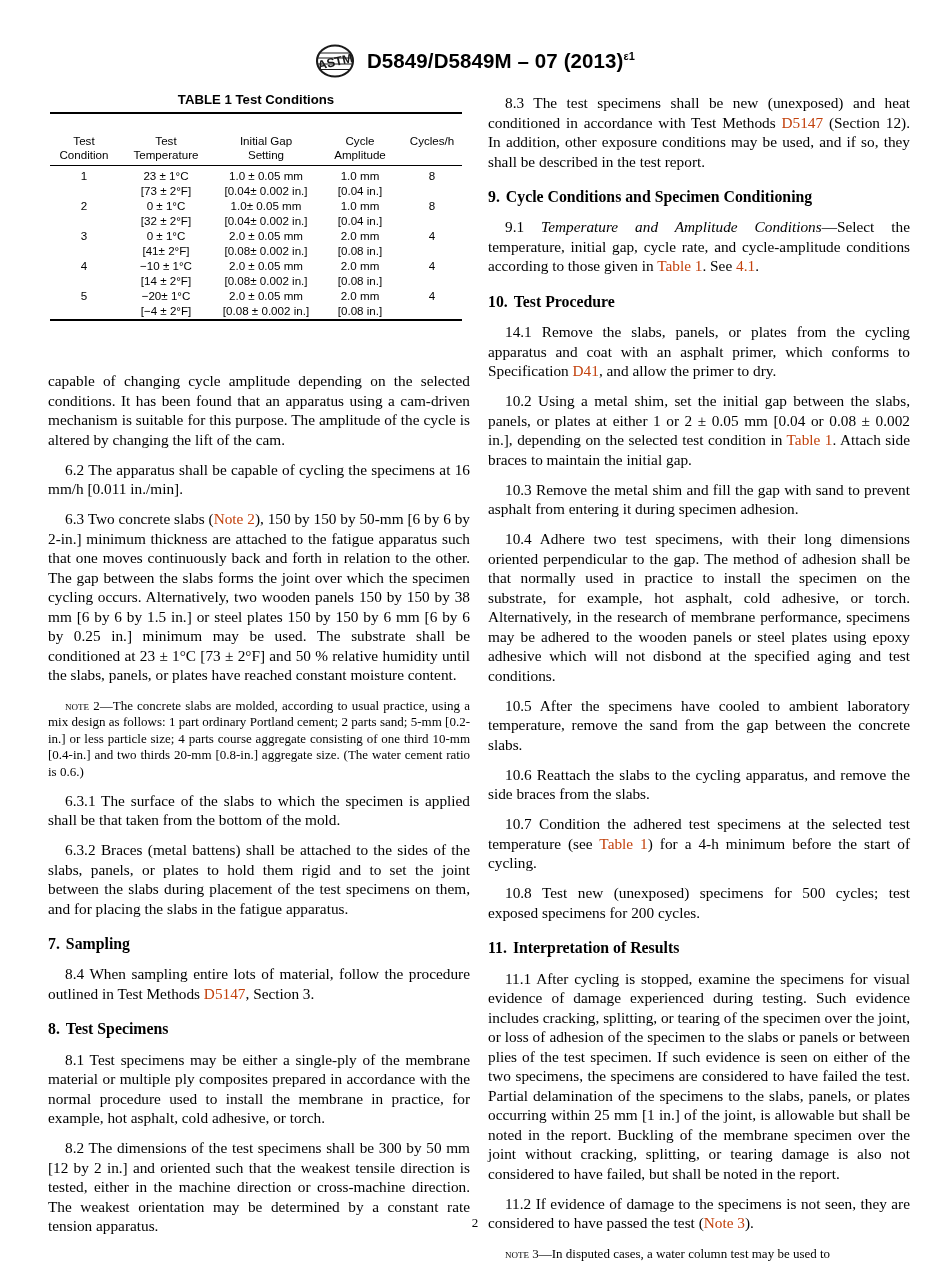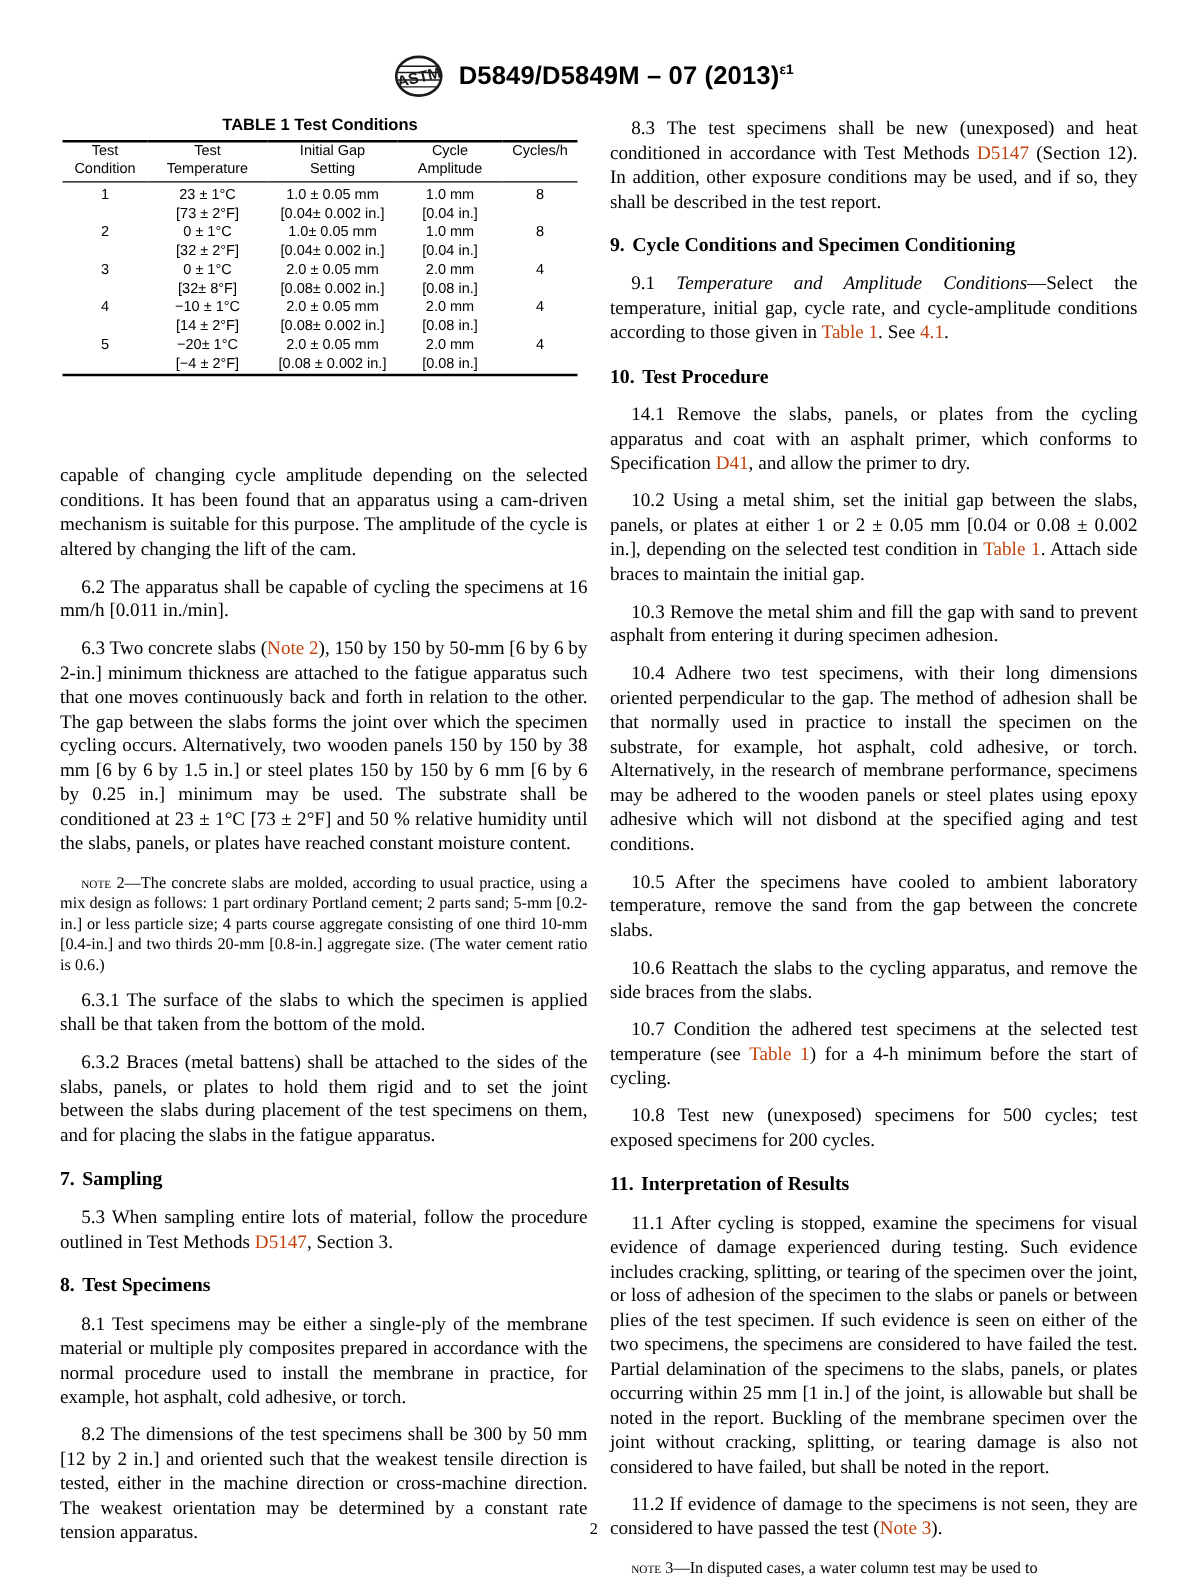--- a/index.html
+++ b/index.html
@@ -123,21 +123,21 @@
   }
   table.tbl thead th {
     font-weight: normal;
     text-align: center;
     padding: 2px 2px 4px 2px;
     line-height: 1.18;
     vertical-align: top;
   }
   table.tbl thead tr.head-row th {
     border-top: 2.2px solid #000;
-    padding-top: 0;
+    padding-top: 20px;
   }
   table.tbl thead tr.head-row {
   }
   table.tbl tbody tr.first-body td {
     border-top: 1.1px solid #000;
     padding-top: 3px;
   }
   table.tbl td {
     text-align: center;
     padding: 0.5px 2px;
@@ -255,21 +255,21 @@
 
         <tr>
           <td>3</td>
           <td>0 ± 1°C</td>
           <td>2.0 ± 0.05 mm</td>
           <td>2.0 mm</td>
           <td>4</td>
         </tr>
         <tr>
           <td></td>
-          <td>[32± 8°F]</td>
+          <td>[41± 2°F]</td>
           <td>[0.08± 0.002 in.]</td>
           <td>[0.08 in.]</td>
           <td></td>
         </tr>
 
         <tr>
           <td>4</td>
           <td>−10 ± 1°C</td>
           <td>2.0 ± 0.05 mm</td>
           <td>2.0 mm</td>
@@ -311,21 +311,21 @@
     <p class="para"><span>6.3  Two concrete slabs (</span><span class="ref">Note 2</span><span>), 150 by 150 by 50-mm [6 by 6 by 2-in.] minimum thickness are attached to the fatigue apparatus such that one moves continuously back and forth in relation to the other. The gap between the slabs forms the joint over which the specimen cycling occurs. Alternatively, two wooden panels 150 by 150 by 38 mm [6 by 6 by 1.5 in.] or steel plates 150 by 150 by 6 mm [6 by 6 by 0.25 in.] minimum may be used. The substrate shall be conditioned at 23 ± 1°C [73 ± 2°F] and 50 % relative humidity until the slabs, panels, or plates have reached constant moisture content.</span></p>
 
     <p class="note"><span class="lbl">Note</span><span> 2—</span><span>The concrete slabs are molded, according to usual practice, using a mix design as follows: 1 part ordinary Portland cement; 2 parts sand; 5-mm [0.2-in.] or less particle size; 4 parts course aggregate consisting of one third 10-mm [0.4-in.] and two thirds 20-mm [0.8-in.] aggregate size. (The water cement ratio is 0.6.)</span></p>
 
     <p class="para">6.3.1  The surface of the slabs to which the specimen is applied shall be that taken from the bottom of the mold.</p>
 
     <p class="para">6.3.2  Braces (metal battens) shall be attached to the sides of the slabs, panels, or plates to hold them rigid and to set the joint between the slabs during placement of the test specimens on them, and for placing the slabs in the fatigue apparatus.</p>
 
     <h2 class="section"><span class="num">7.</span><span>Sampling</span></h2>
 
-    <p class="para"><span>5.3 When sampling entire lots of material, follow the procedure outlined in Test Methods </span><span class="ref">D5147</span><span>, Section 3.</span></p>
+    <p class="para"><span>8.4 When sampling entire lots of material, follow the procedure outlined in Test Methods </span><span class="ref">D5147</span><span>, Section 3.</span></p>
 
     <h2 class="section"><span class="num">8.</span><span>Test Specimens</span></h2>
 
     <p class="para">8.1 Test specimens may be either a single-ply of the membrane material or multiple ply composites prepared in accordance with the normal procedure used to install the membrane in practice, for example, hot asphalt, cold adhesive, or torch.</p>
 
     <p class="para">8.2  The dimensions of the test specimens shall be 300 by 50 mm [12 by 2 in.] and oriented such that the weakest tensile direction is tested, either in the machine direction or cross-machine direction. The weakest orientation may be determined by a constant rate tension apparatus.</p>
 
   </div>
 
   <div class="col col-right" style="top:93px;">

